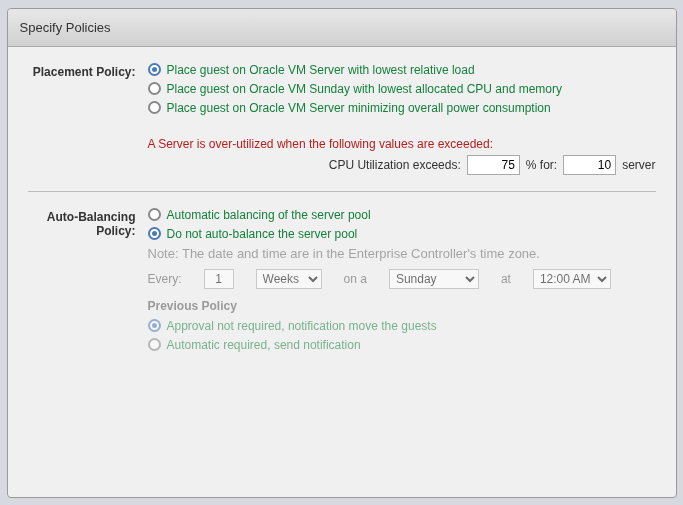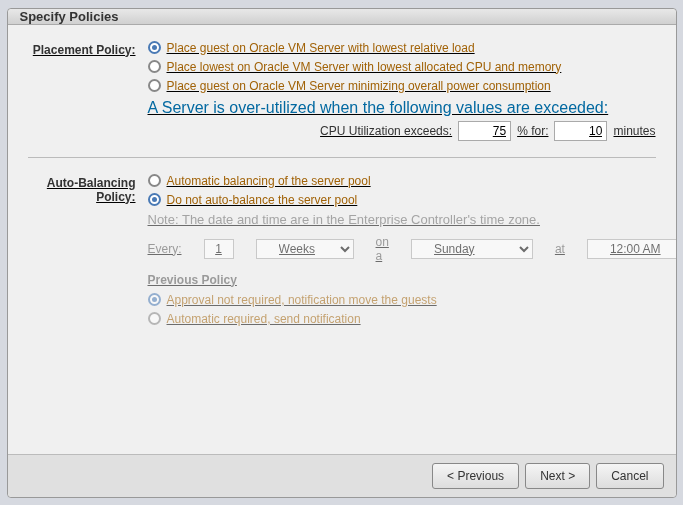--- a/index.html
+++ b/index.html
@@ -17,36 +17,35 @@
       width: 670px;
       height: 490px;
       background: #f0f0f0;
       border: 1px solid #999;
       border-radius: 4px;
       display: flex;
       flex-direction: column;
     }
     .dialog-title {
       background: linear-gradient(to bottom, #e8e8e8, #d0d0d0);
-      padding: 0 12px;
+      padding: 11px 12px;
       font-size: 13px;
-      font-weight: bold;
+      font-weight: normal;
       color: #333;
       border-bottom: 1px solid #aaa;
       border-radius: 4px 4px 0 0;
     }
     .dialog-body {
       flex: 1;
       padding: 16px 20px;
       overflow: auto;
     }
     .section {
       display: flex;
       margin-bottom: 16px;
-      text-decoration: underline;
     }
     .section-label {
       width: 120px;
       min-width: 120px;
       text-align: right;
       padding-right: 12px;
       font-weight: bold;
       font-size: 12px;
       color: #333;
       padding-top: 2px;
@@ -77,26 +76,26 @@
     }
     .radio-custom.selected::after {
       content: '';
       width: 5px;
       height: 5px;
       border-radius: 50%;
       background: #4a7ab5;
     }
     .radio-label {
       font-size: 12px;
-      color: #a16207;
+      color: #15803d;
     }
     .overutilized-row {
-      font-size: 16px;
-      color: #0369a1;
-      margin-top: 6px;
+      font-size: 12px;
+      color: #b91c1c;
+      margin-top: 22px;
       margin-bottom: 4px;
     }
     .cpu-row {
       display: flex;
       align-items: center;
       gap: 6px;
       font-size: 12px;
       color: #333;
       justify-content: flex-end;
     }
@@ -135,21 +134,21 @@
       background: white;
       padding: 1px 4px;
       font-size: 12px;
       text-align: center;
     }
     .schedule-select {
       height: 20px;
       border: 1px solid #aaa;
       background: white;
       font-size: 12px;
-      padding: 0 18px;
+      padding: 0 2px;
       cursor: pointer;
     }
     .approval-section {
       margin-top: 4px;
     }
     .approval-title {
       font-size: 12px;
       font-weight: bold;
       color: #555;
       margin-bottom: 6px;
@@ -187,33 +186,33 @@
 
     <div class="section">
       <div class="section-label">Placement Policy:</div>
       <div class="section-content">
         <div class="radio-row">
           <div class="radio-custom selected"></div>
           <span class="radio-label">Place guest on Oracle VM Server with lowest relative load</span>
         </div>
         <div class="radio-row">
           <div class="radio-custom"></div>
-          <span class="radio-label">Place lowest on Oracle VM Server with lowest allocated CPU and memory</span>
+          <span class="radio-label">Place guest on Oracle VM Sunday with lowest allocated CPU and memory</span>
         </div>
         <div class="radio-row">
           <div class="radio-custom"></div>
           <span class="radio-label">Place guest on Oracle VM Server minimizing overall power consumption</span>
         </div>
         <div class="overutilized-row">A Server is over-utilized when the following values are exceeded:</div>
         <div class="cpu-row">
           <span>CPU Utilization exceeds:</span>
           <input class="cpu-input" type="text" value="75" style="">
           <span>% for:</span>
           <input class="cpu-input" type="text" value="10" style="">
-          <span>minutes</span>
+          <span>server</span>
         </div>
       </div>
     </div>
 
     <hr class="divider">
 
     <div class="section">
       <div class="section-label">Auto-Balancing Policy:</div>
       <div class="section-content">
         <div class="radio-row">
@@ -262,18 +261,13 @@
             <div class="radio-row">
               <div class="radio-custom"></div>
               <span class="radio-label">Automatic required, send notification</span>
             </div>
           </div>
         </div>
       </div>
     </div>
 
   </div>
-  <div class="dialog-footer">
-    <button class="btn">&lt; Previous</button>
-    <button class="btn">Next &gt;</button>
-    <button class="btn">Cancel</button>
-  </div>
 </div>
 
 </body></html>

